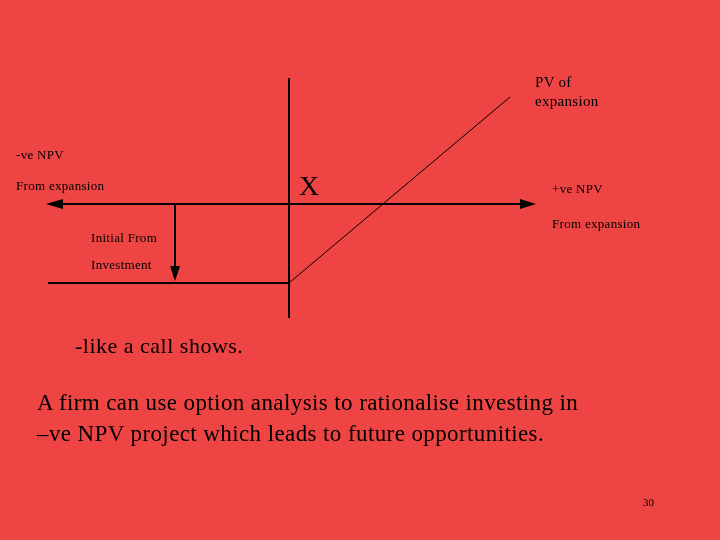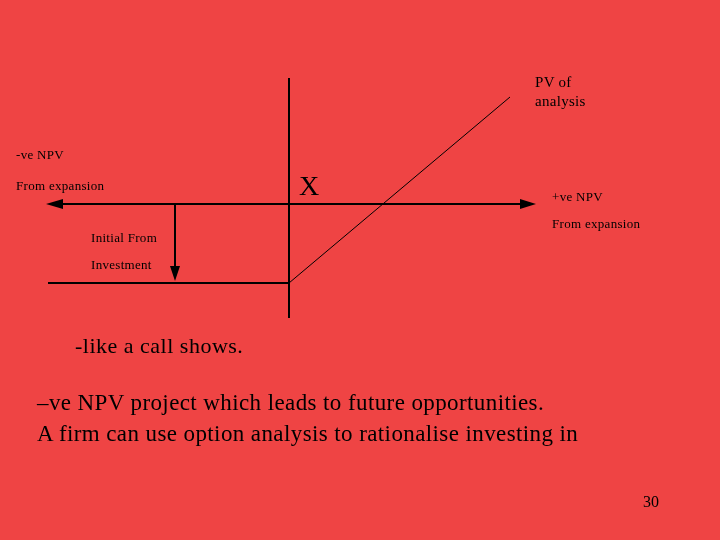--- a/index.html
+++ b/index.html
@@ -68,21 +68,21 @@
     top: 454px;
     font-size: 23px;
     line-height: 31px;
     letter-spacing: 0.4px;
     white-space: nowrap;
   }
   .page-number {
     position: absolute;
     left: 643px;
     top: 495px;
-    font-size: 16px;
+    font-size: 11px;
     line-height: 14px;
   }
 </style>
 </head>
 <body>
 
 <div class="slide">
 
   <svg class="diagram-svg" width="720" height="540" viewBox="0 0 720 540">
 
@@ -99,37 +99,37 @@
     <line x1="175" y1="205" x2="175" y2="269" stroke="#000000" stroke-width="2" shape-rendering="crispEdges"></line>
     <polygon points="175,281 170,266 180,266" fill="#000000"></polygon>
 
     <line x1="48" y1="283" x2="289" y2="283" stroke="#000000" stroke-width="1.3" shape-rendering="crispEdges"></line>
 
     <line x1="289" y1="283" x2="510" y2="97" stroke="#000000" stroke-width="1"></line>
   </svg>
 
   <div class="pv-label">
     <div>PV of</div>
-    <div>analysis</div>
+    <div>expansion</div>
   </div>
 
   <div class="lbl" style="left:16px; top:145px;">-ve NPV</div>
   <div class="lbl" style="left:16px; top:176px;">From expansion</div>
 
   <div class="x-marker">X</div>
 
-  <div class="lbl" style="left:552px; top:187px;">+ve NPV</div>
+  <div class="lbl" style="left:552px; top:179px;">+ve NPV</div>
   <div class="lbl" style="left:552px; top:214px;">From expansion</div>
 
   <div class="lbl" style="left:91px; top:228px;">Initial From</div>
   <div class="lbl" style="left:91px; top:255px;">Investment</div>
 
   <div class="call-option">-like a call shows.</div>
 
   <div class="body-text">
+    <div>A firm can use option analysis to rationalise investing in</div>
     <div>–ve NPV project which leads to future opportunities.</div>
-    <div>A firm can use option analysis to rationalise investing in</div>
   </div>
 
 
   <div class="page-number">30</div>
 
 </div>
 
 </body></html>

